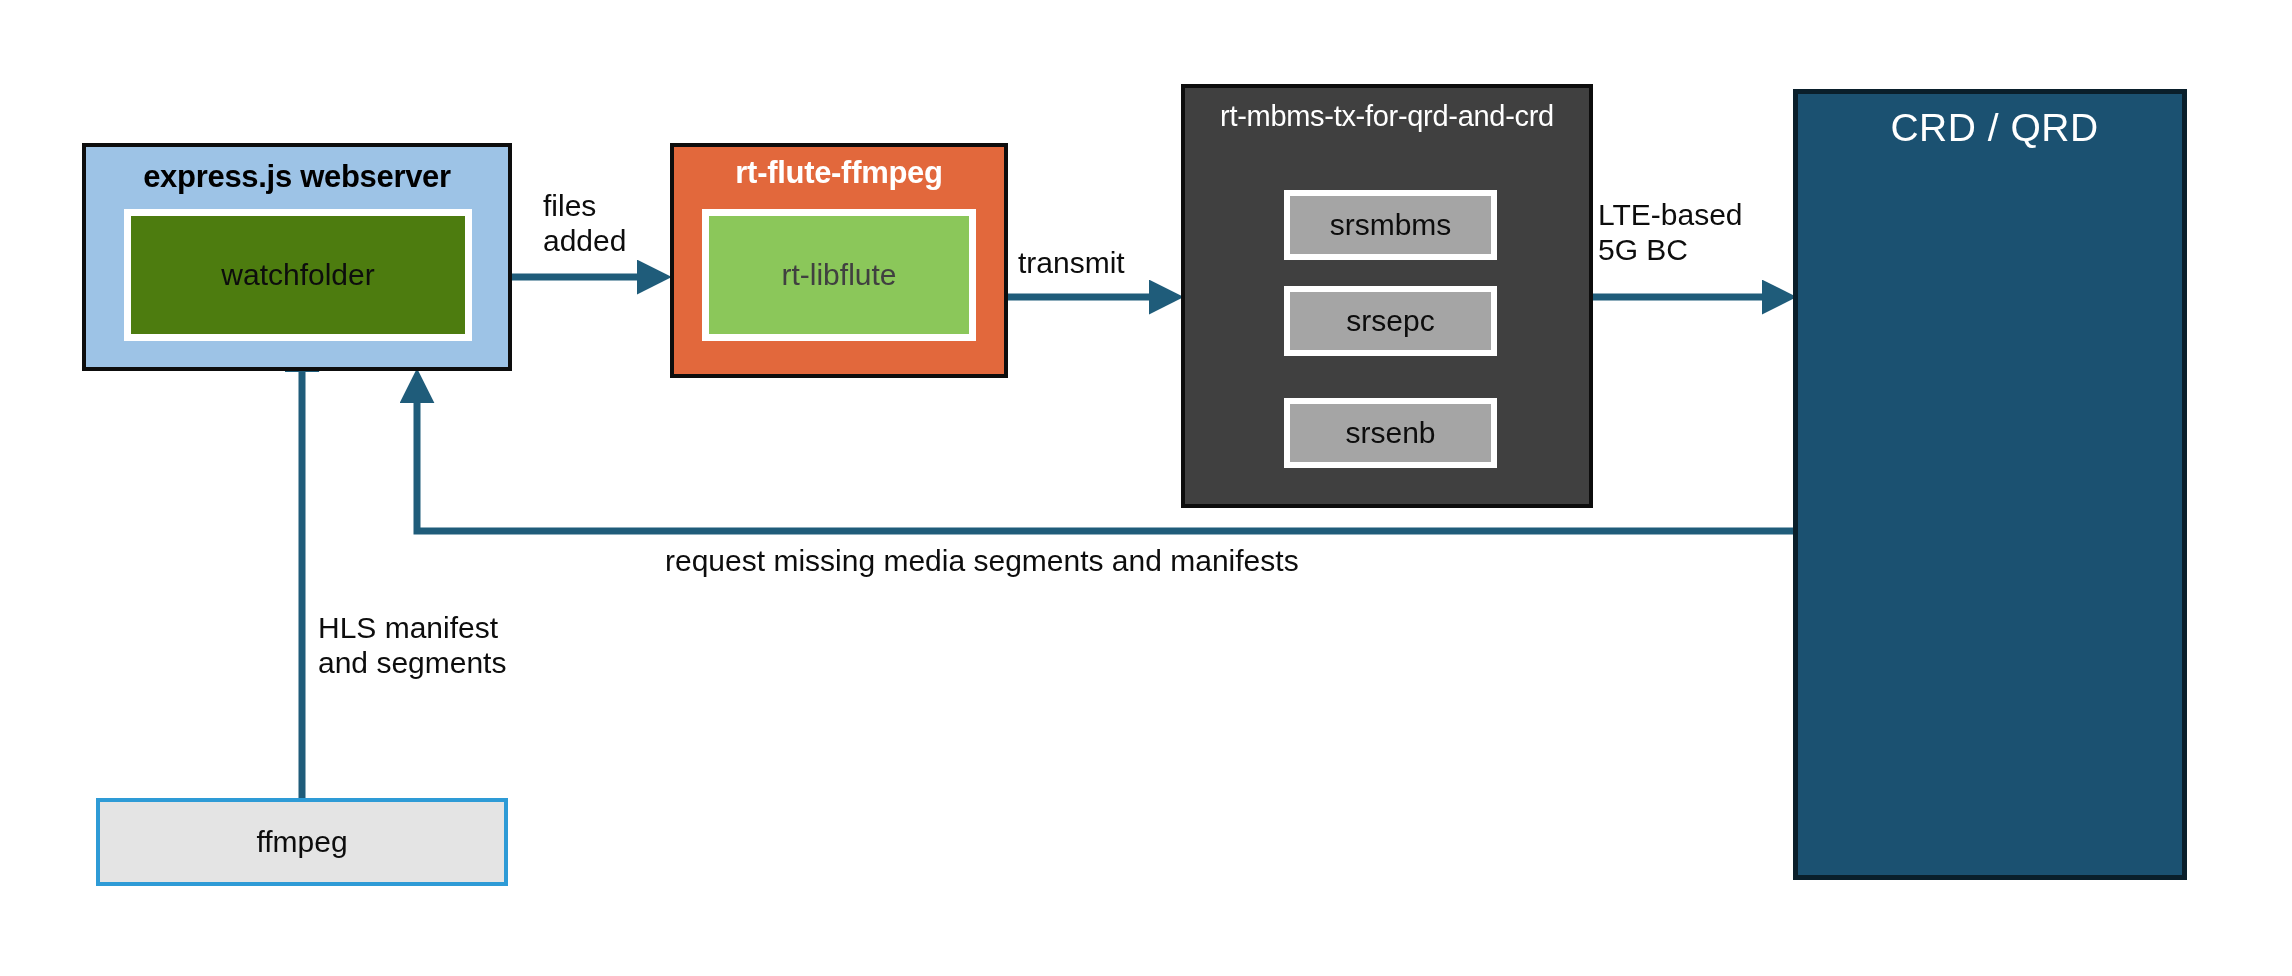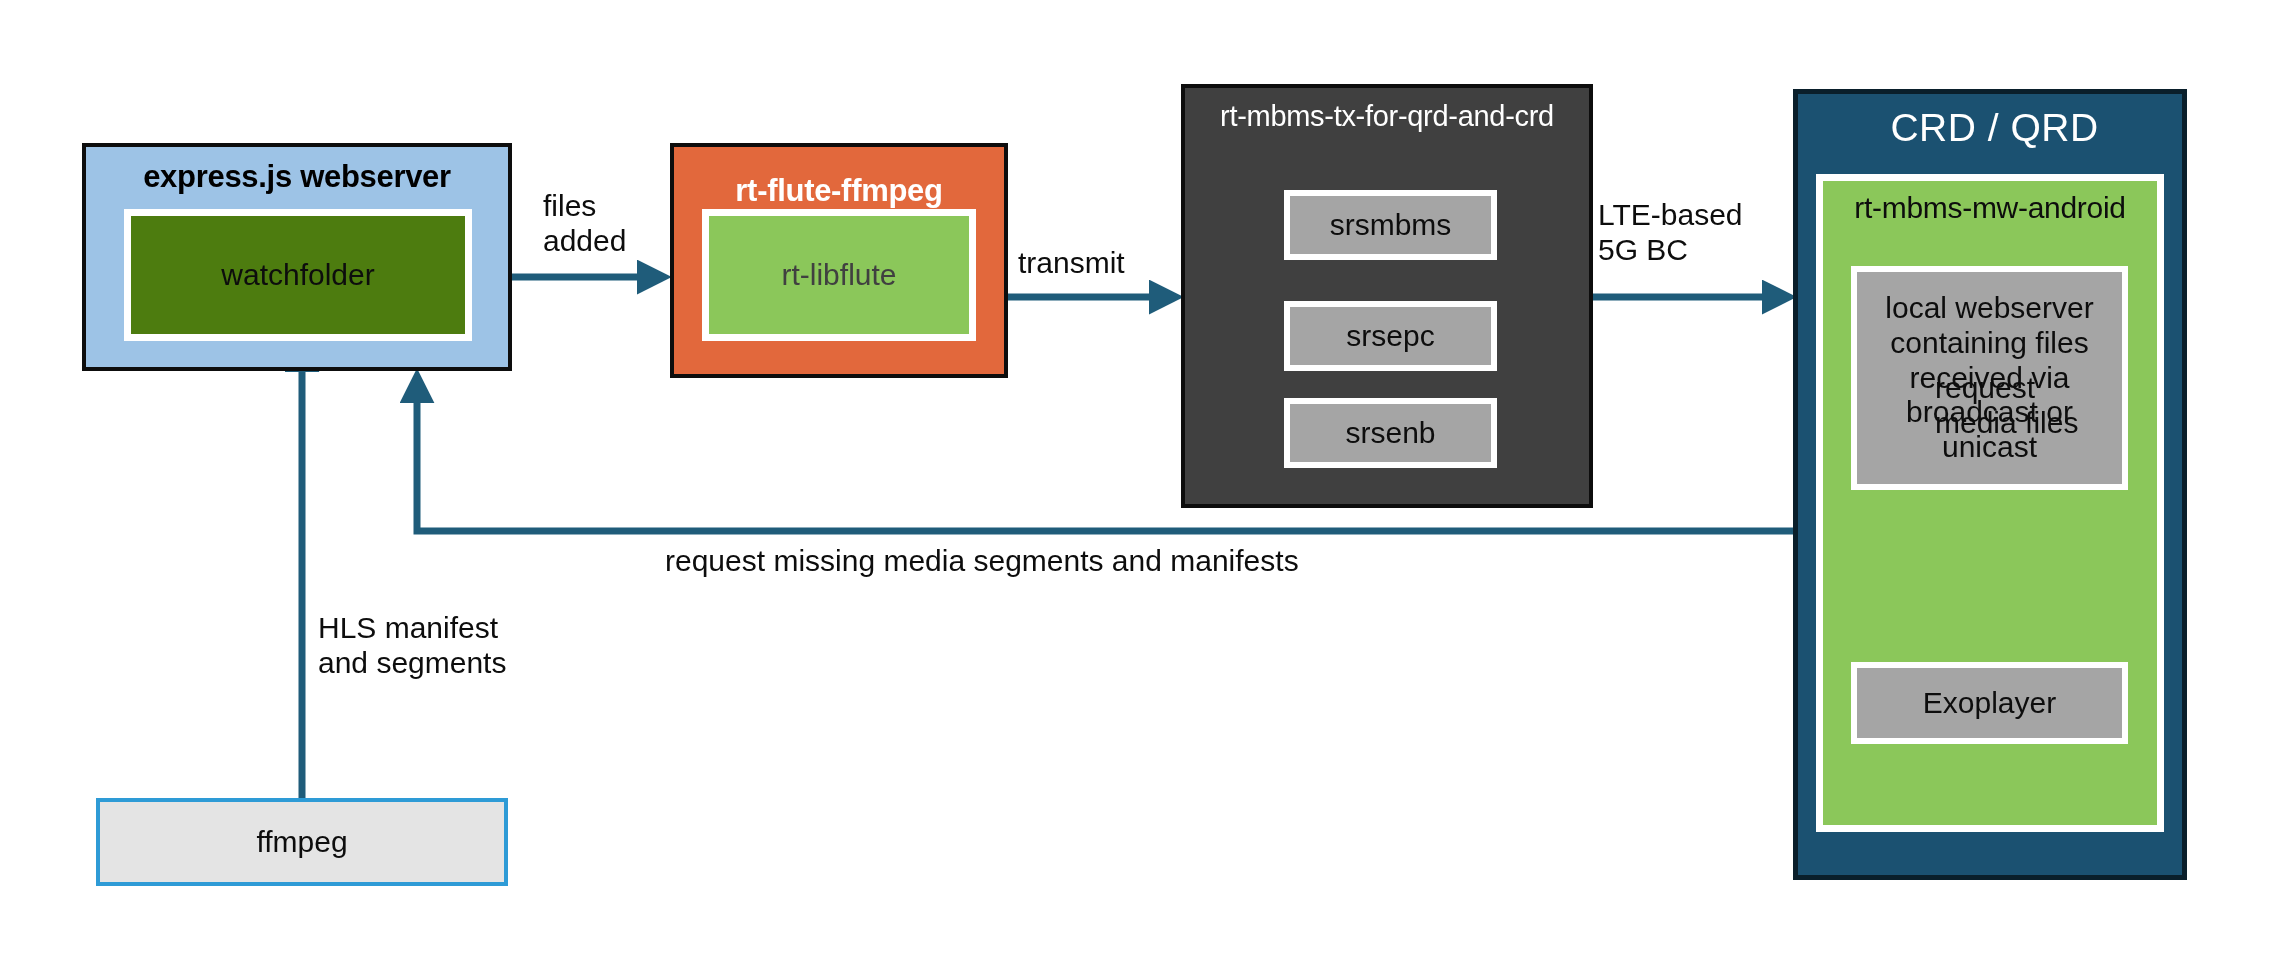--- a/index.html
+++ b/index.html
@@ -54,21 +54,21 @@
   #flute-box {
     left: 670px; top: 143px; width: 338px; height: 235px;
     background: #E2683C;
     border: 4px solid #0d0d0d;
   }
   #flute-title {
     font-size: 31px;
     font-weight: bold;
     color: #ffffff;
     letter-spacing: -0.3px;
-    margin-top: 26px;
+    margin-top: 8px;
   }
   #libflute-box {
     position: absolute;
     left: 28px; top: 62px; width: 274px; height: 132px;
     background: #8BC75A;
     border: 7px solid #ffffff;
     box-sizing: border-box;
     display: flex; align-items: center; justify-content: center;
     font-size: 30px;
     color: #404040;
@@ -92,21 +92,21 @@
     position: absolute;
     left: 99px; width: 213px; height: 70px;
     background: #A5A5A5;
     border: 6px solid #ffffff;
     box-sizing: border-box;
     display: flex; align-items: center; justify-content: center;
     font-size: 30px;
     color: #0d0d0d;
   }
   #sub-srsmbms { top: 102px; }
-  #sub-srsepc  { top: 213px; }
+  #sub-srsepc  { top: 198px; }
   #sub-srsenb  { top: 310px; }
 
   
   #crd-box {
     left: 1793px; top: 89px; width: 394px; height: 791px;
     background: #1B5171;
     border: 5px solid #0a1f2b;
     padding-left: 9px;
   }
   #crd-title {
@@ -232,27 +232,20 @@
 
   <div class="box" id="mbmstx-box">
     <div id="mbmstx-title">rt-mbms-tx-for-qrd-and-crd</div>
     <div class="mbms-sub" id="sub-srsmbms">srsmbms</div>
     <div class="mbms-sub" id="sub-srsepc">srsepc</div>
     <div class="mbms-sub" id="sub-srsenb">srsenb</div>
   </div>
 
   <div class="box" id="crd-box">
     <div id="crd-title">CRD / QRD</div>
-    <div id="mw-android-box">
-      <div id="mw-android-title">rt-mbms-mw-android</div>
-      <div id="local-webserver-box">local webserver containing files received via broadcast or unicast</div>
-      <div id="request-media-label" class="conn-label">request
-media files</div>
-      <div id="exoplayer-box">Exoplayer</div>
-    </div>
   </div>
 
   <div class="box" id="ffmpeg-box">ffmpeg</div>
 
   <div class="conn-label" id="label-files-added">files
 added</div>
   <div class="conn-label" id="label-transmit">transmit</div>
   <div class="conn-label" id="label-lte">LTE-based
 5G BC</div>
   <div class="conn-label" id="label-request-missing">request missing media segments and manifests</div>

